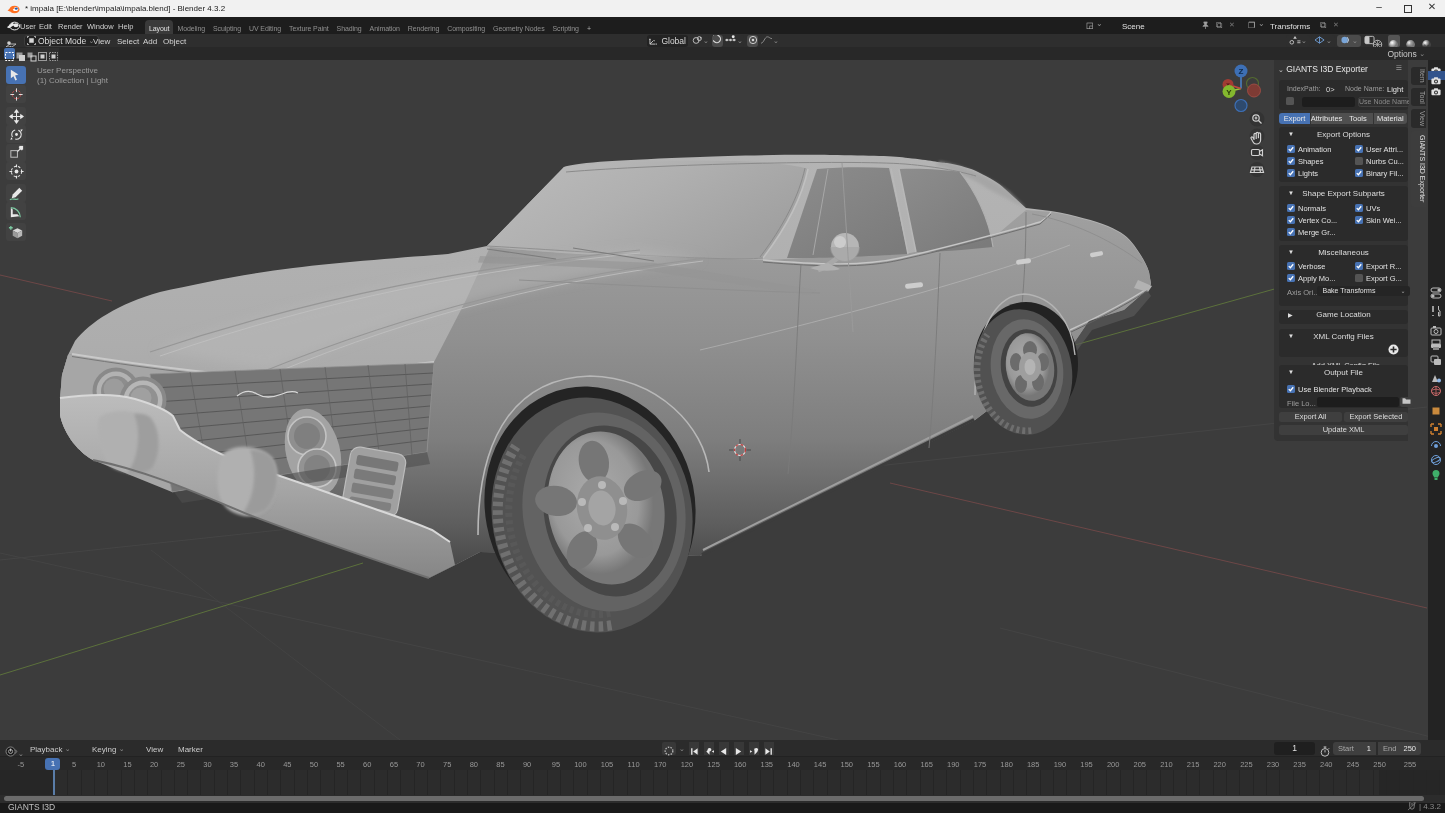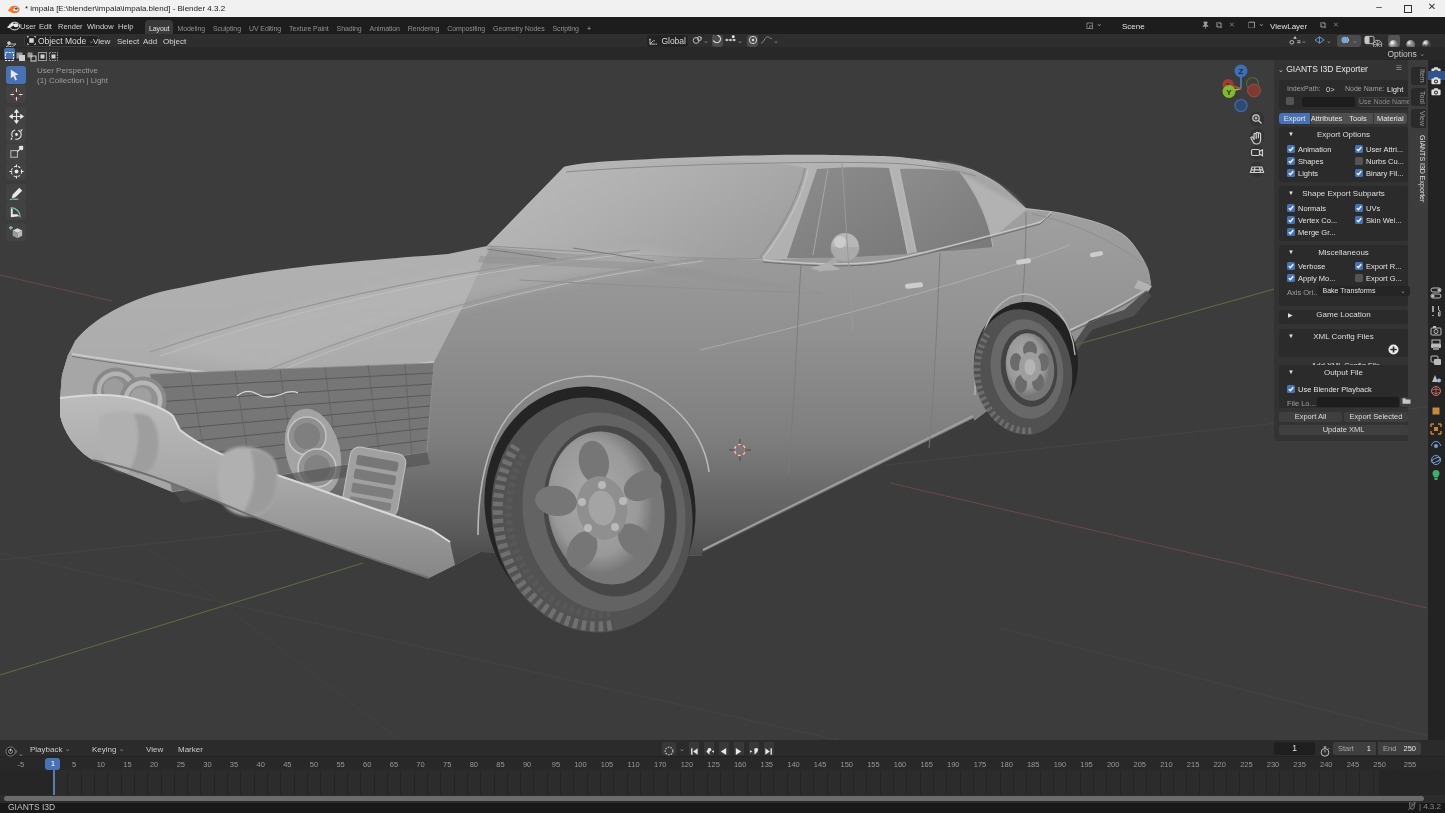--- a/index.html
+++ b/index.html
@@ -466,21 +466,21 @@
     <span class="stext">Scene</span>
     <span class="pinico"><svg width="7" height="8" viewBox="0 0 8 9">
           <path d="M2,1 h4 l-1,3 l2,2 h-6 l2,-2 z M4,6 v3" stroke="#a0a0a0" fill="#a0a0a0" stroke-width="0.8"></path>
         </svg></span>
     <span class="copyico">⧉</span>
     <span class="xico">✕</span>
   </div>
   <div class="vlgrp">
     <span class="sicon">❐</span>
       <span class="chev">⌄</span>
-    <span class="stext">ViewLayer</span>
+    <span class="stext">Transforms</span>
     <span class="copyico">⧉</span>
     <span class="xico">✕</span>
   </div>
 </div>
 
 <div class="vheader">
   <span class="edicon"><svg width="12" height="10" viewBox="0 0 12 10">
         <path d="M1,7 L5,4 L11,4 M1,7 L7,7 L11,4 M3,8.5 L6,6" stroke="#cfcfcf" fill="none" stroke-width="0.8"></path>
         <circle cx="4" cy="3" r="1.8" fill="#cfcfcf"></circle>
       </svg><span class="chev2">⌄</span></span>

